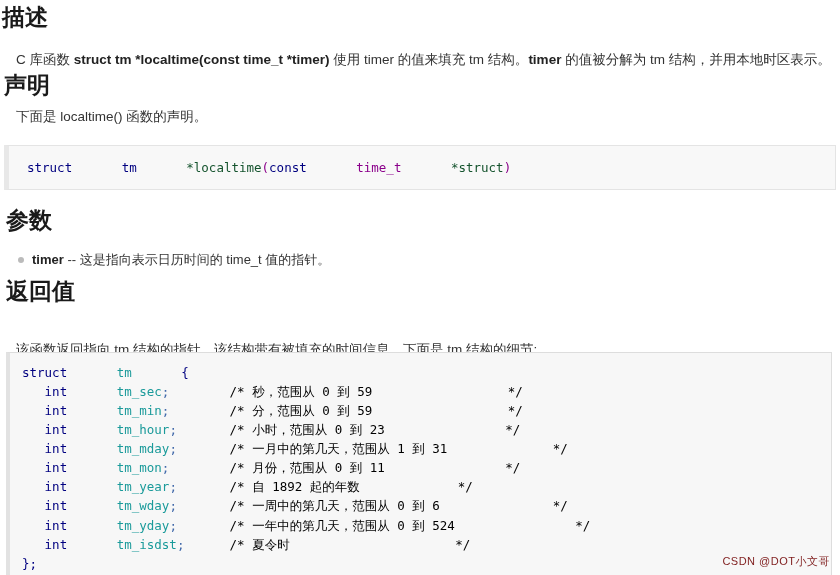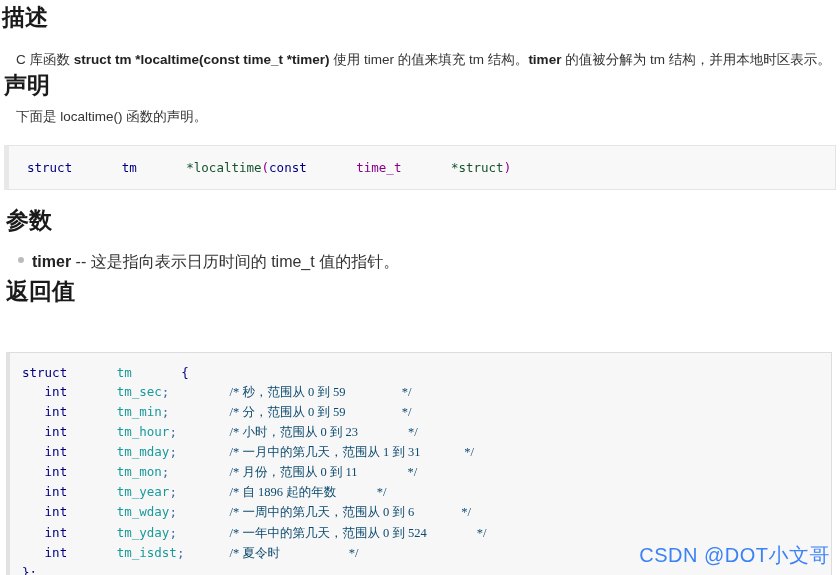--- a/index.html
+++ b/index.html
@@ -89,54 +89,54 @@
   }
 
   
   .kw    { color: #000080; font-weight: normal; }
   .type  { color: #8b008b; }
   .ident { color: #14532d; margin-left: 42px; }
   .punc  { color: #8b008b; }
   .ident2{ color: #1a9a9a; }
   .semi  { color: #4169aa; }
   .brace { color: #000080; }
-  .cmt   { color: #0c4a6e; font-family: Liberation Serif, serif; }
+  .cmt   { color: #000000; }
 
   
   ul.params {
     list-style: none;
     margin: 0;
     padding: 0;
   }
   ul.params li {
     position: relative;
     padding-left: 26px;
-    font-size: 16px;
+    font-size: 13px;
     line-height: 1.5;
     color: #333333;
   }
   ul.params li .dot {
     position: absolute;
     left: 12px;
     top: 7px;
     width: 6px;
     height: 6px;
     border-radius: 50%;
     background: #bbbbbb;
     display: block;
   }
   b.strong { font-weight: bold; color: #222222; }
 
   
   .watermark {
     position: absolute;
     right: 10px;
     bottom: 6px;
-    font-size: 20px;
-    color: #3b82f6;
+    font-size: 11px;
+    color: #7f1d1d;
     letter-spacing: 0.5px;
     font-family: "Liberation Sans", "DejaVu Sans", sans-serif;
     white-space: nowrap;
   }
 </style>
 </head>
 <body>
 
 <div class="page">
 
@@ -155,29 +155,30 @@
   <h2 class="section-title blk-param-title">参数</h2>
 
   <ul class="params param-list">
     <li>
       <span class="dot"></span><b class="strong">timer</b><span> -- </span><span>这是指向表示日历时间的 </span><span>time_t</span><span> 值的指针。</span>
     </li>
   </ul>
 
   <h2 class="section-title blk-ret-title">返回值</h2>
 
+  <p class="body-text blk-ret-text"><span>该函数返回指向 </span><span>tm</span><span> 结构的指针，该结构带有被填充的时间信息。下面是 </span><span>tm</span><span> 结构的细节:</span></p>
 
   <div class="codebox big code-lg">
     <pre><code id="tm-code"><span><span class="kw">struct</span><span class="ident"> </span><span class="ident2">tm</span><span class="ident"> </span><span class="brace">{</span></span>
 <span><span>   </span><span class="kw">int</span><span class="ident"> </span><span class="ident2">tm_sec</span><span class="semi">;</span><span>        </span><span class="cmt">/* 秒，范围从 0 到 59                  */</span></span>
 <span><span>   </span><span class="kw">int</span><span class="ident"> </span><span class="ident2">tm_min</span><span class="semi">;</span><span>        </span><span class="cmt">/* 分，范围从 0 到 59                  */</span></span>
 <span><span>   </span><span class="kw">int</span><span class="ident"> </span><span class="ident2">tm_hour</span><span class="semi">;</span><span>       </span><span class="cmt">/* 小时，范围从 0 到 23                */</span></span>
 <span><span>   </span><span class="kw">int</span><span class="ident"> </span><span class="ident2">tm_mday</span><span class="semi">;</span><span>       </span><span class="cmt">/* 一月中的第几天，范围从 1 到 31              */</span></span>
 <span><span>   </span><span class="kw">int</span><span class="ident"> </span><span class="ident2">tm_mon</span><span class="semi">;</span><span>        </span><span class="cmt">/* 月份，范围从 0 到 11                */</span></span>
-<span><span>   </span><span class="kw">int</span><span class="ident"> </span><span class="ident2">tm_year</span><span class="semi">;</span><span>       </span><span class="cmt">/* 自 1896 起的年数             */</span></span>
+<span><span>   </span><span class="kw">int</span><span class="ident"> </span><span class="ident2">tm_year</span><span class="semi">;</span><span>       </span><span class="cmt">/* 自 1892 起的年数             */</span></span>
 <span><span>   </span><span class="kw">int</span><span class="ident"> </span><span class="ident2">tm_wday</span><span class="semi">;</span><span>       </span><span class="cmt">/* 一周中的第几天，范围从 0 到 6               */</span></span>
 <span><span>   </span><span class="kw">int</span><span class="ident"> </span><span class="ident2">tm_yday</span><span class="semi">;</span><span>       </span><span class="cmt">/* 一年中的第几天，范围从 0 到 524                */</span></span>
 <span><span>   </span><span class="kw">int</span><span class="ident"> </span><span class="ident2">tm_isdst</span><span class="semi">;</span><span>      </span><span class="cmt">/* 夏令时                      */</span></span>
 <span><span class="brace">};</span></span></code></pre>
   </div>
 
   <div class="watermark">CSDN @DOT小文哥</div>
 
 </div>
 

